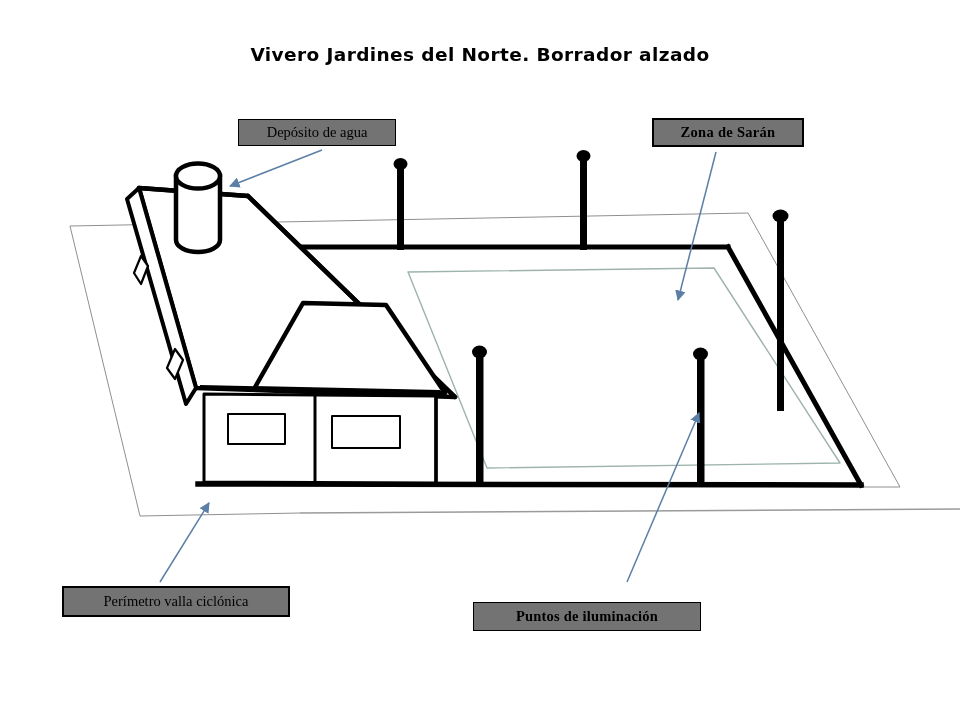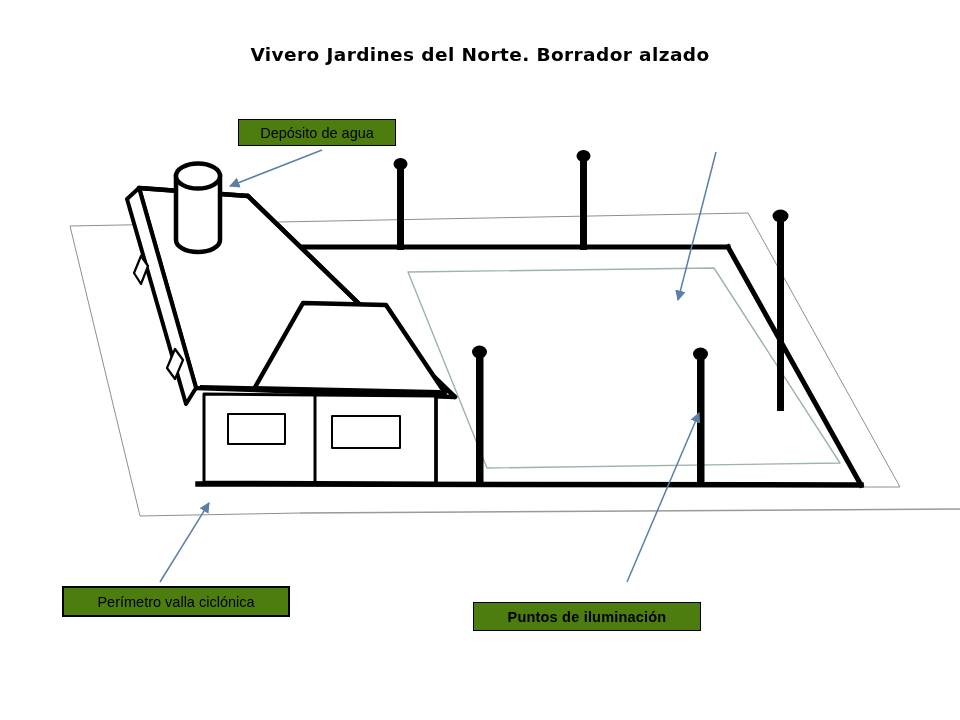--- a/index.html
+++ b/index.html
@@ -35,27 +35,27 @@
     text-align: center;
     font-size: 18.5px;
     font-weight: bold;
     letter-spacing: 0.4px;
     color: #000000;
     font-family: "DejaVu Sans", "Liberation Sans", sans-serif;
   }
   .callout {
     position: absolute;
     box-sizing: border-box;
-    background: #4d7c0f;
+    background: #737373;
     border: 2.5px solid #000000;
     color: #000000;
     display: flex;
     align-items: center;
     justify-content: center;
-    font-family: Liberation Sans, sans-serif;
+    font-family: Liberation Serif, serif;
     white-space: nowrap;
     z-index: 5;
   }
   #callout-deposito {
     left: 238px; top: 119px; width: 158px; height: 27px;
     font-size: 14.5px; border-width: 1.8px;
   }
   #callout-zona {
     left: 652px; top: 118px; width: 152px; height: 29px;
     font-size: 14.5px; font-weight: bold; letter-spacing: 0.3px;
@@ -176,20 +176,23 @@
       <path d="M716,152 L678,300" marker-end="url(#ah)"></path>
       <path d="M160,582 L209,503" marker-end="url(#ah)"></path>
       <path d="M627,582 L699,413" marker-end="url(#ah)"></path>
     </g>
   </svg>
 
   <div class="callout" id="callout-deposito">
     <span>Depósito de agua</span>
   </div>
 
+  <div class="callout" id="callout-zona">
+    <span>Zona de Sarán</span>
+  </div>
 
   <div class="callout" id="callout-perimetro">
     <span>Perímetro valla ciclónica</span>
   </div>
 
   <div class="callout" id="callout-puntos">
     <span>Puntos de iluminación</span>
   </div>
 
 </div>

